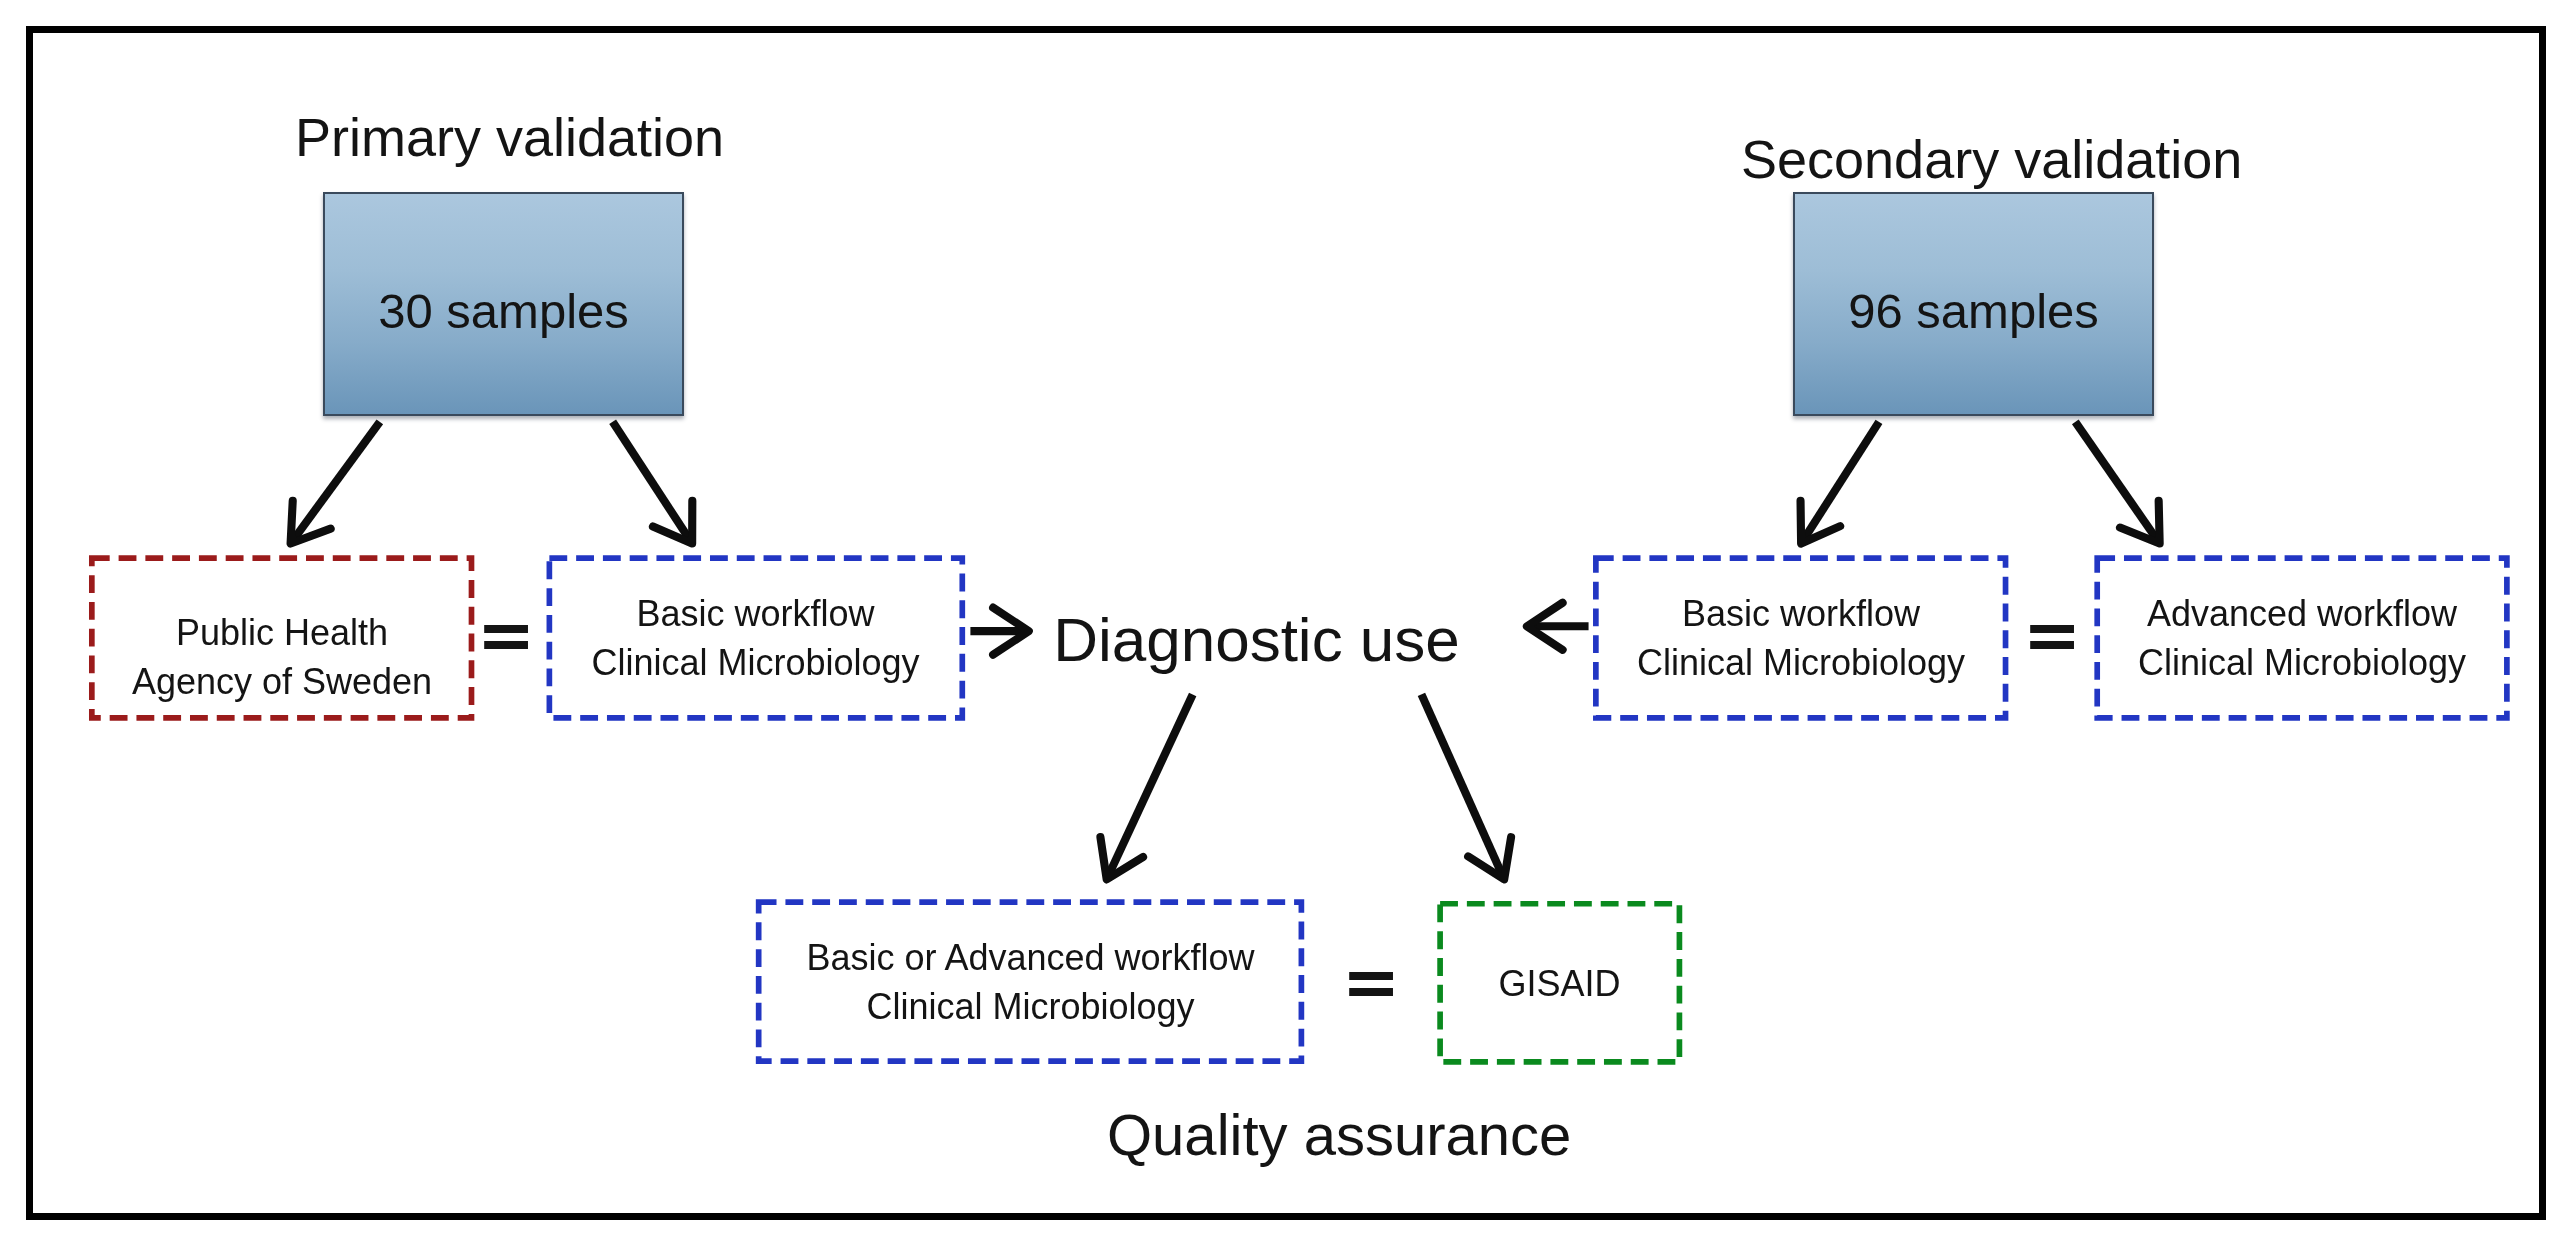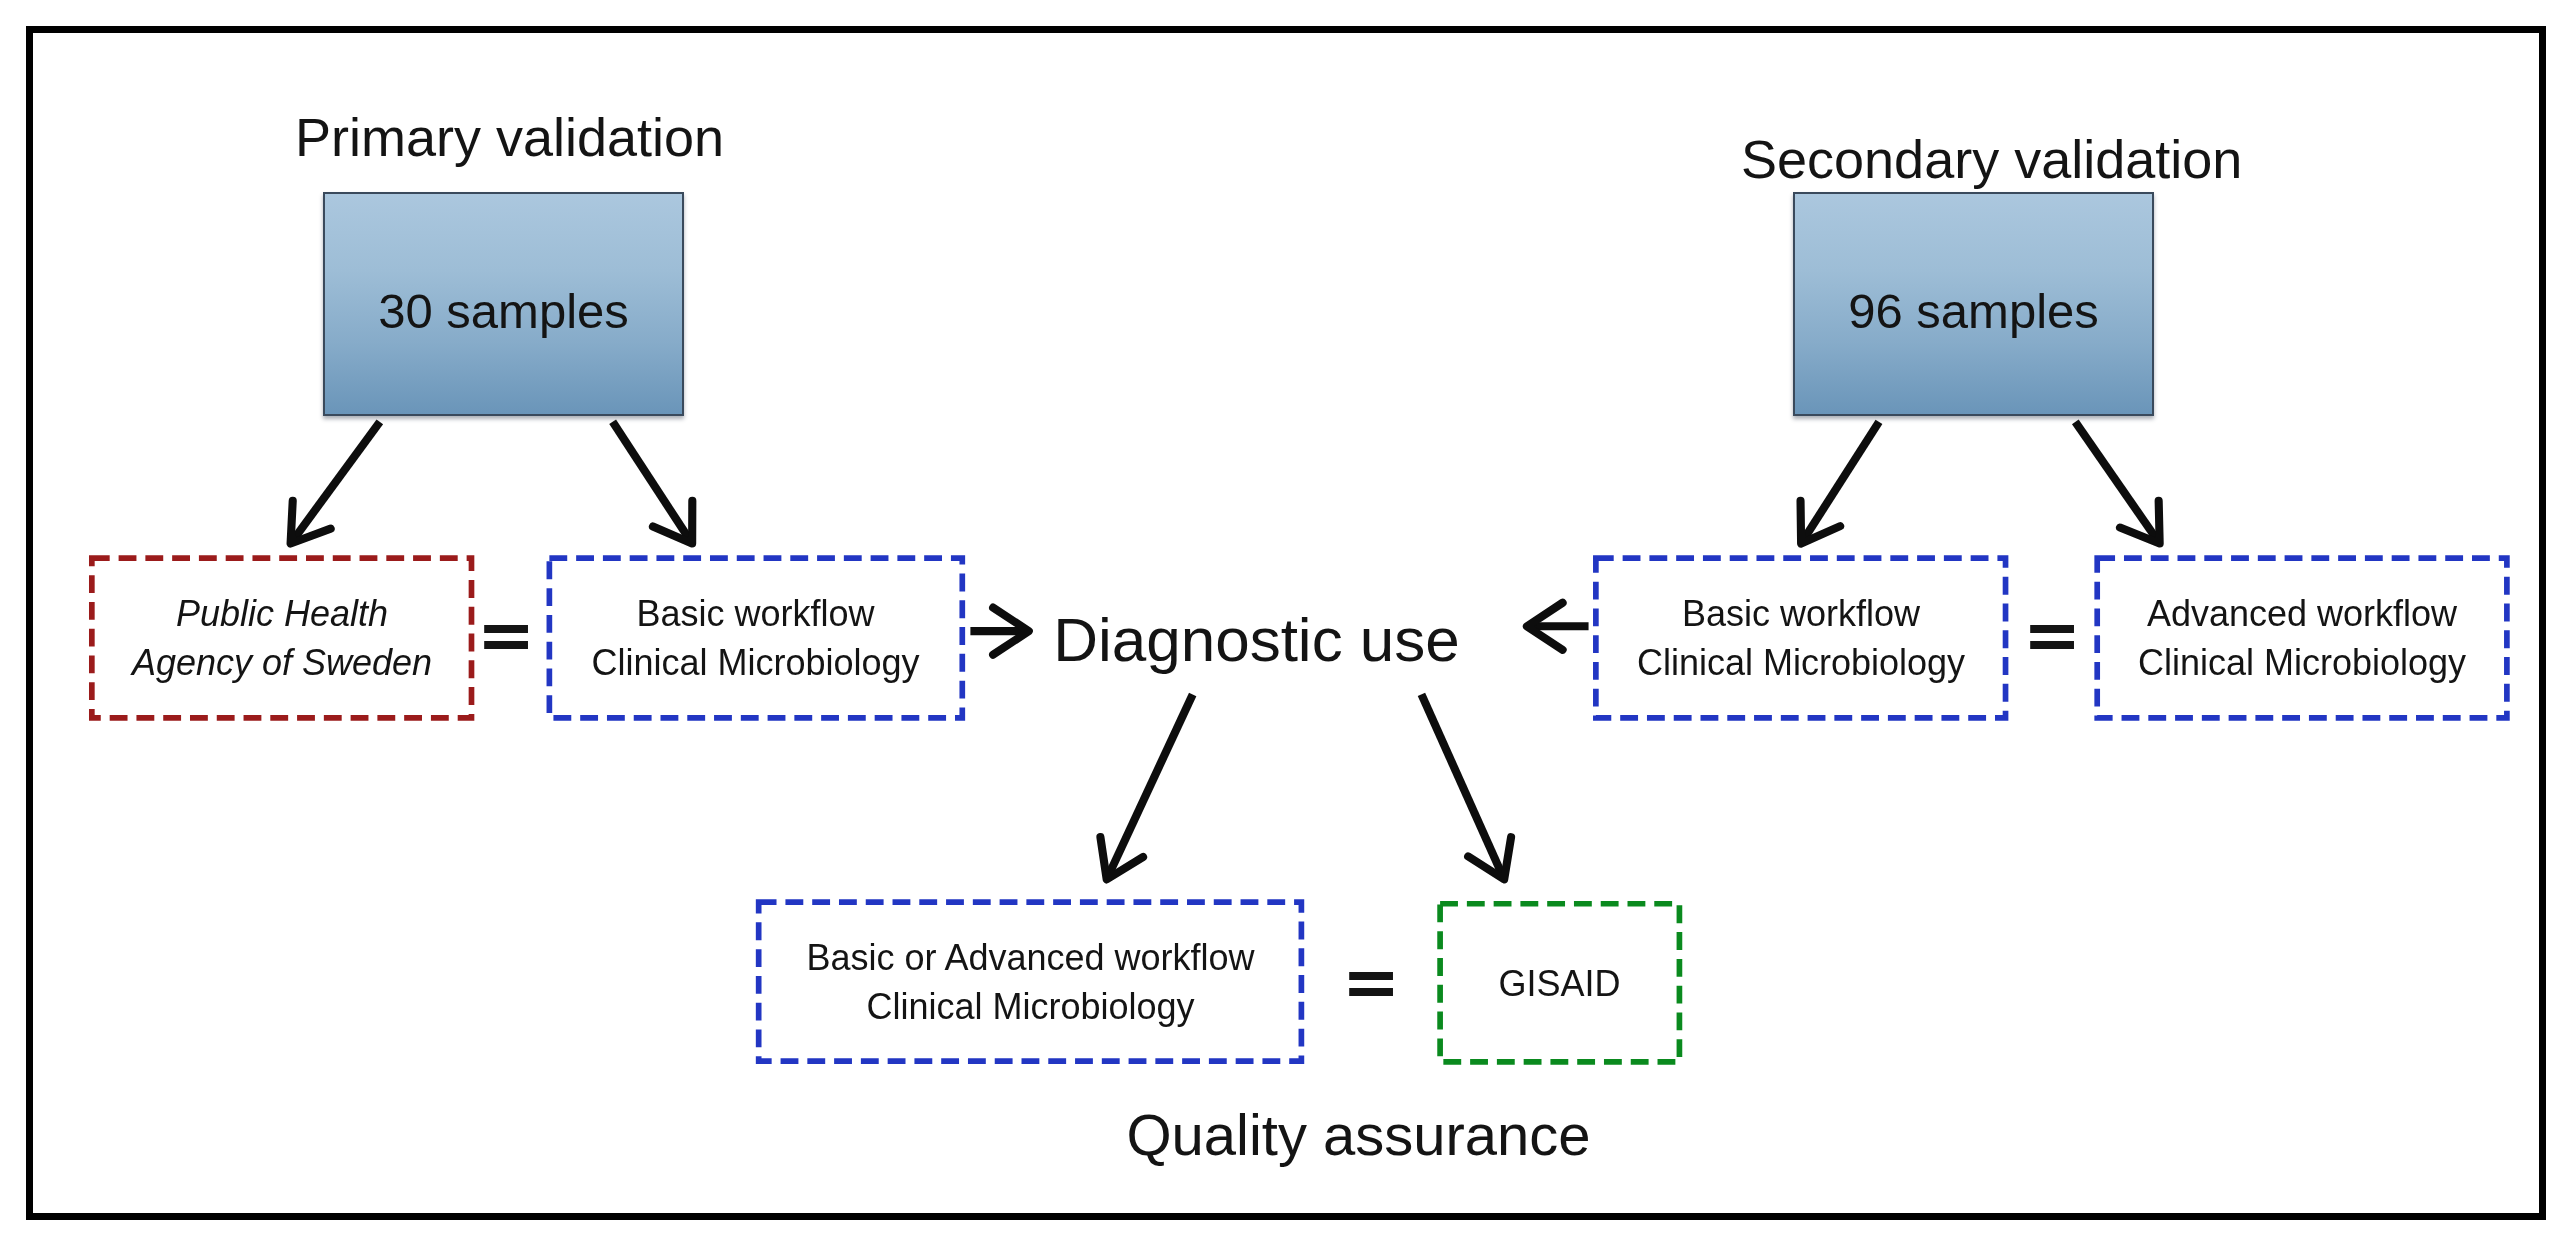--- a/index.html
+++ b/index.html
@@ -13,21 +13,21 @@
   }
   .arrows{position:absolute;left:0;top:0;width:2576px;height:1242px;}
   .heading{
     position:absolute;font-size:54px;line-height:67px;text-align:center;
     letter-spacing:0px;white-space:nowrap;
   }
   .center-label{
     position:absolute;font-size:62px;line-height:75px;text-align:center;white-space:nowrap;
   }
   .footer-label{
-    position:absolute;font-size:58px;line-height:71px;text-align:center;white-space:nowrap;
+    position:absolute;font-size:58px;line-height:71px;text-align:left;white-space:nowrap;
   }
   .sample-box{
     position:absolute;display:flex;align-items:center;justify-content:center;
     font-size:49px;box-sizing:border-box;border:2.4px solid #3a4a5c;
     background:linear-gradient(180deg,#abc7de 0%,#9dbdd6 35%,#86abc9 68%,#6a95b9 100%);
     box-shadow:0 3.2px 4px rgba(70,80,95,0.45);
     padding-top:13px;
   }
   .dashed-text{
     position:absolute;display:flex;flex-direction:column;align-items:center;justify-content:center;
@@ -73,21 +73,21 @@
   <div class="heading" style="left:266px;top:104px;width:487px;text-align:center;">Primary validation</div>
   <div class="heading" style="left:1741px;top:104px;width:487px;margin-top:22px;">Secondary validation</div>
 
   <div class="sample-box" style="left:323px;top:192px;width:361px;height:224px;">
     <span>30 samples</span>
   </div>
   <div class="sample-box" style="left:1793px;top:192px;width:361px;height:224px;">
     <span>96 samples</span>
   </div>
 
-  <div class="dashed-text" style="left:92px;top:558px;width:380px;height:160px;font-style:italic;">
+  <div class="dashed-text" style="left:92px;top:577px;width:380px;height:160px;">
     <div>Public Health</div>
     <div>Agency of Sweden</div>
   </div>
   <div class="dashed-text" style="left:549px;top:558px;width:413px;height:160px;">
     <div>Basic workflow</div>
     <div>Clinical Microbiology</div>
   </div>
   <div class="dashed-text" style="left:1596px;top:558px;width:410px;height:160px;">
     <div>Basic workflow</div>
     <div>Clinical Microbiology</div>

